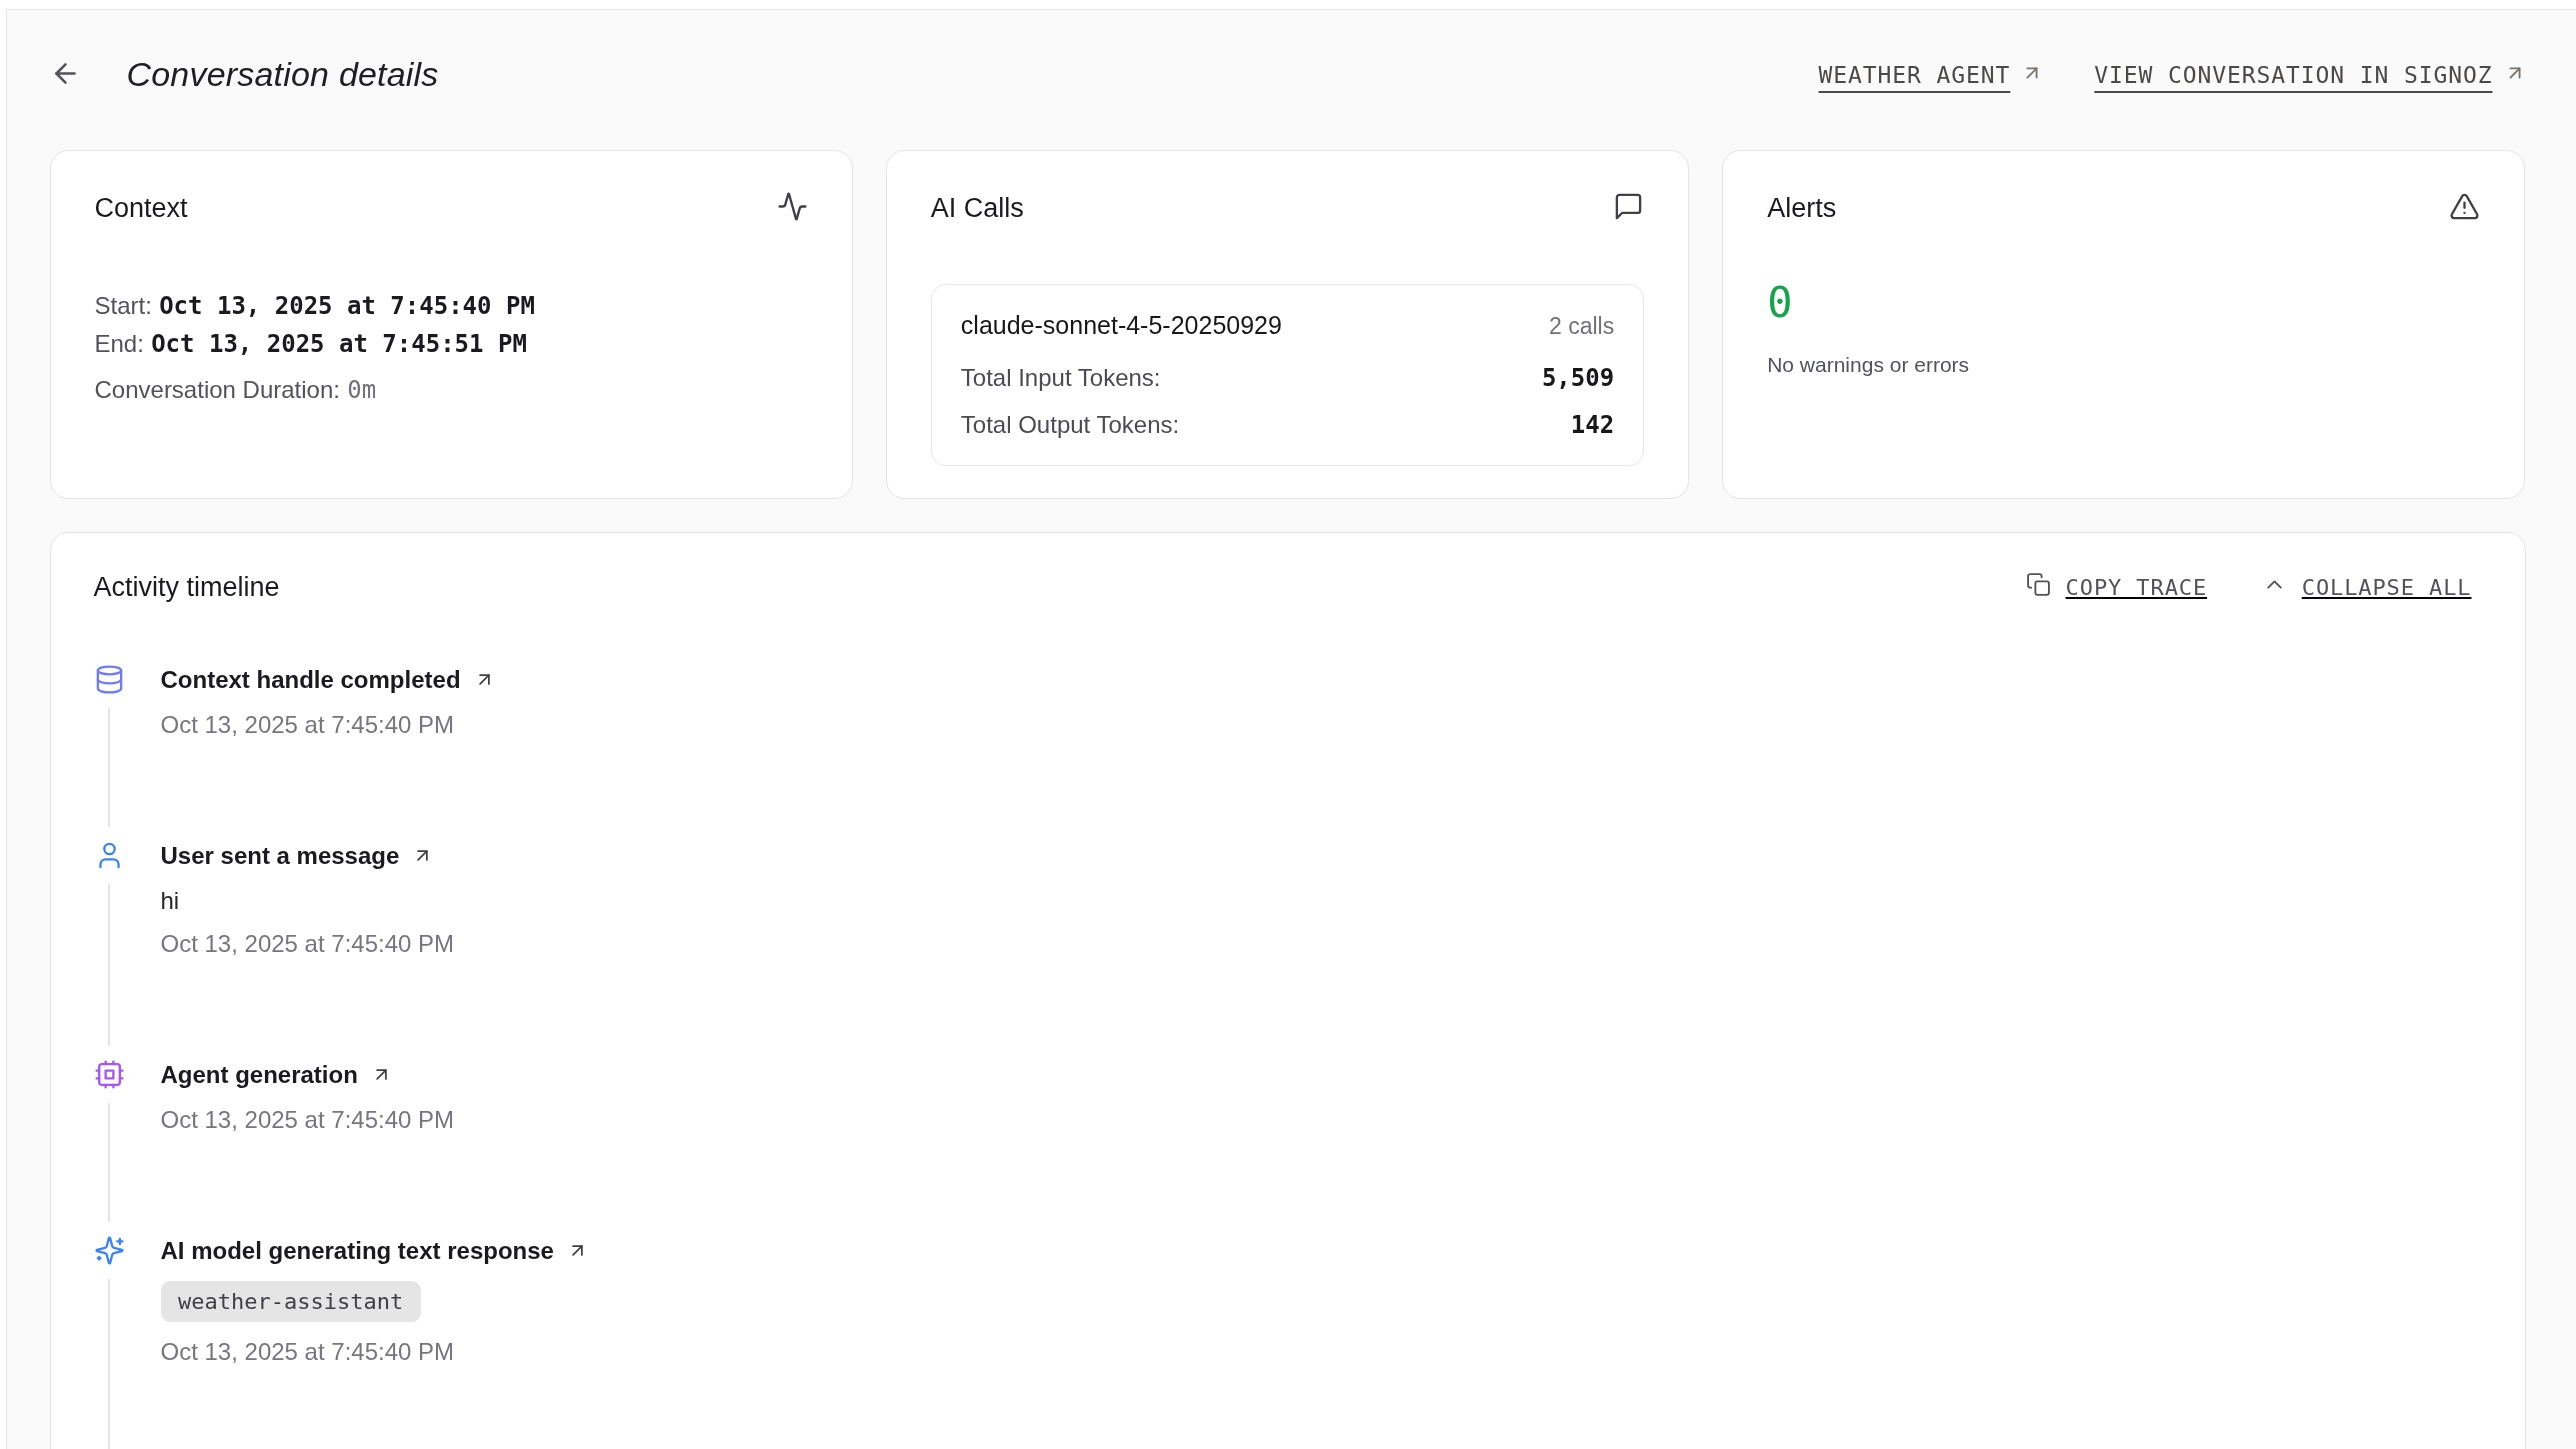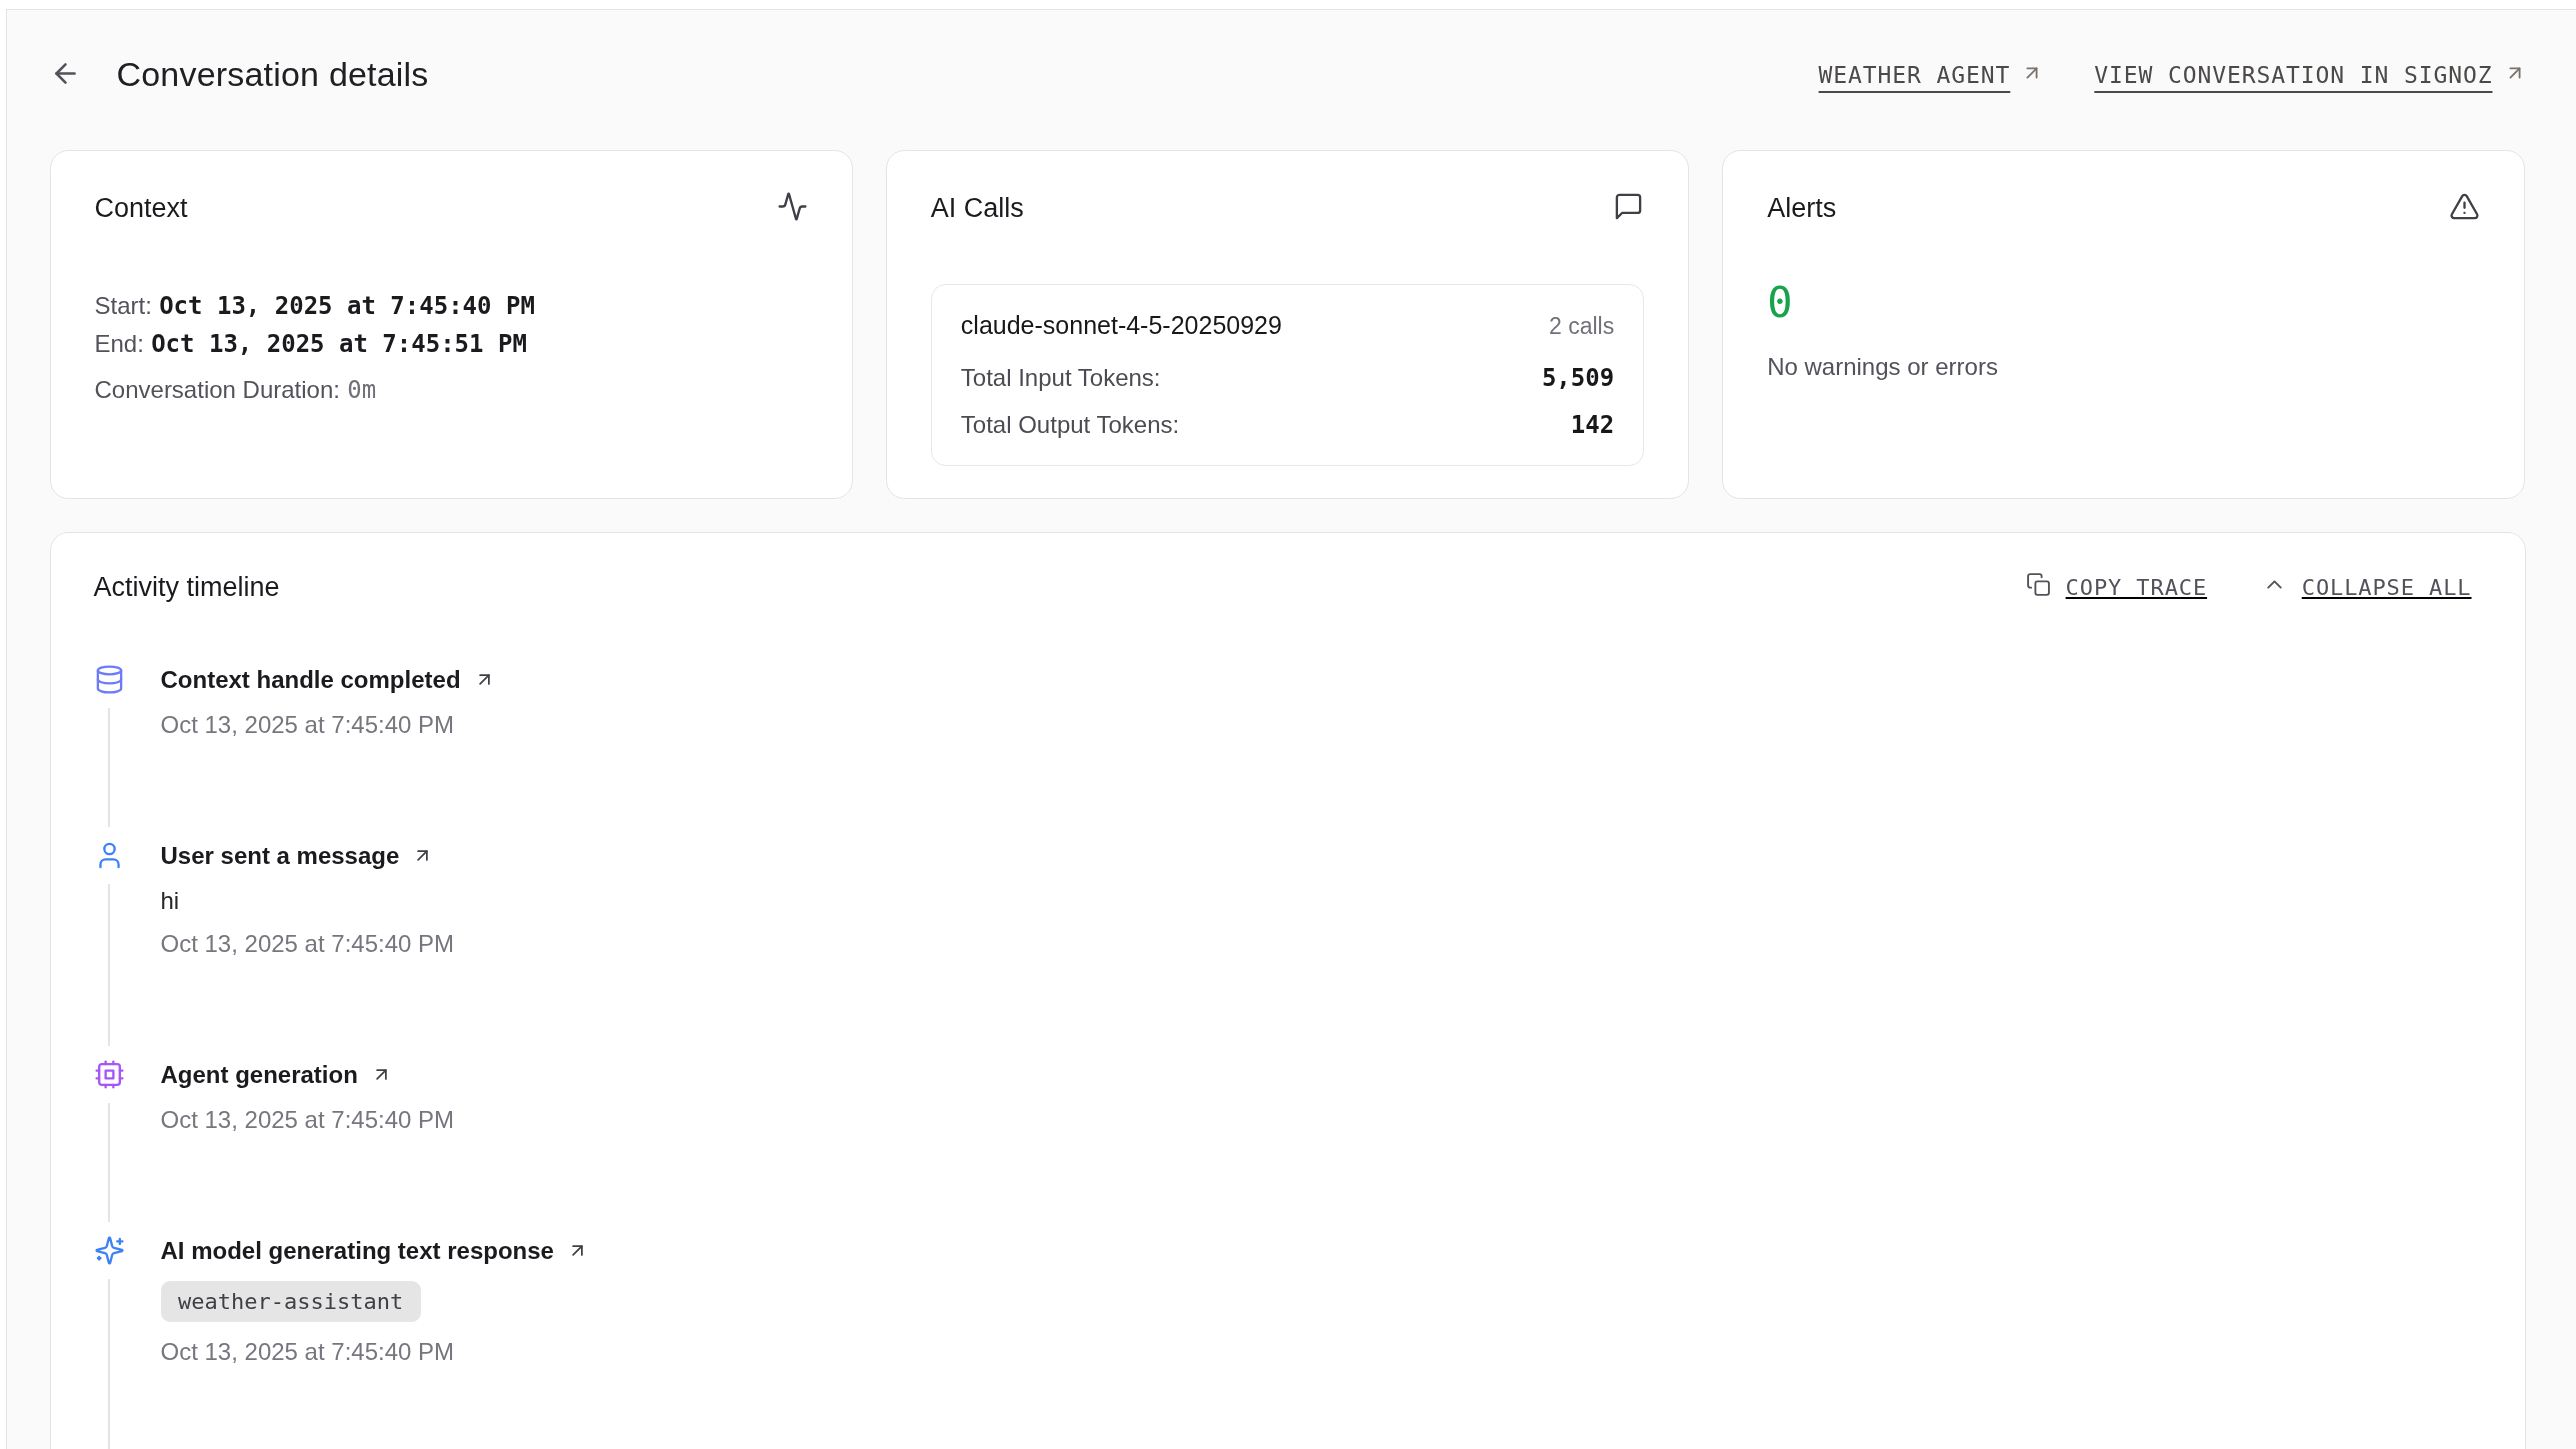--- a/index.html
+++ b/index.html
@@ -7,21 +7,21 @@
               font-family:"Liberation Sans", sans-serif; }
 
   .panel { position:absolute; left:5.5px; top:9.2px; width:2570px; height:1441px;
            background:#fafafa; border-left:1.8px solid #e4e4e7; border-top:1.8px solid #e4e4e7; }
 
   svg { fill:none; stroke-linecap:round; stroke-linejoin:round; }
 
   
   .header { margin:37px 50px 0 43px; height:55px;
             display:flex; justify-content:space-between; align-items:center; }
-  .header-left { display:flex; gap:36px; }
+  .header-left { display:flex; gap:46px;font-style:italic; }
   .back-btn { display:flex; align-items:center; cursor:pointer; }
   .page-title { font-size:34px; font-weight:500; color:#202024; letter-spacing:0.2px; }
   .header-links { display:flex; align-items:center; gap:51px; }
   .hlink { display:flex; align-items:center; gap:11px; cursor:pointer; }
   .hlink-text { font-family:"DejaVu Sans Mono", monospace; font-size:23px; color:#4c4a48;
                 letter-spacing:0.9px; text-decoration:underline; text-underline-offset:8.3px;
                 text-decoration-thickness:1.8px; }
 
   
   .cards { display:flex; gap:33px; margin:48px 50px 0 43px; }
@@ -41,21 +41,21 @@
   .model-row { display:flex; justify-content:space-between; align-items:baseline; }
   .model-name { font-size:25px; font-weight:500; color:#18181b; }
   .model-calls { font-size:23px; color:#71717a; }
   .token-row { display:flex; justify-content:space-between; align-items:center; margin-top:18.4px; }
   .token-row.first { margin-top:24px; }
   .token-label { font-size:24px; color:#4b4b52; }
   .token-value { font-family:"DejaVu Sans Mono", monospace; font-size:24px; font-weight:600; color:#18181b; }
 
   .alert-count { margin-top:53px; font-family:"DejaVu Sans Mono", monospace;
                  font-size:42px; font-weight:500; }
-  .alert-msg { margin-top:26px; font-size:24px; color:#52525b; }
+  .alert-msg { margin-top:26px; font-size:21px; color:#52525b; }
 
   
   .tl-card { margin:33px 50px 0 43px; background:#fff; border:1.8px solid #e4e4e7;
              border-radius:18.4px 18.4px 0 0; border-bottom:none; height:919px;
              padding:39px 53px 0 43px; }
   .tl-head { display:flex; justify-content:space-between; align-items:flex-start; }
   .tl-title { font-size:27px; font-weight:500; color:#1b1b1f; }
   .tl-actions { display:flex; align-items:center; gap:55px;text-decoration:underline; }
   .tl-btn { display:flex; align-items:center; gap:14.7px; cursor:pointer;
             font-family:"DejaVu Sans Mono", monospace; font-size:22px; color:#52525b; letter-spacing:0.9px; }

